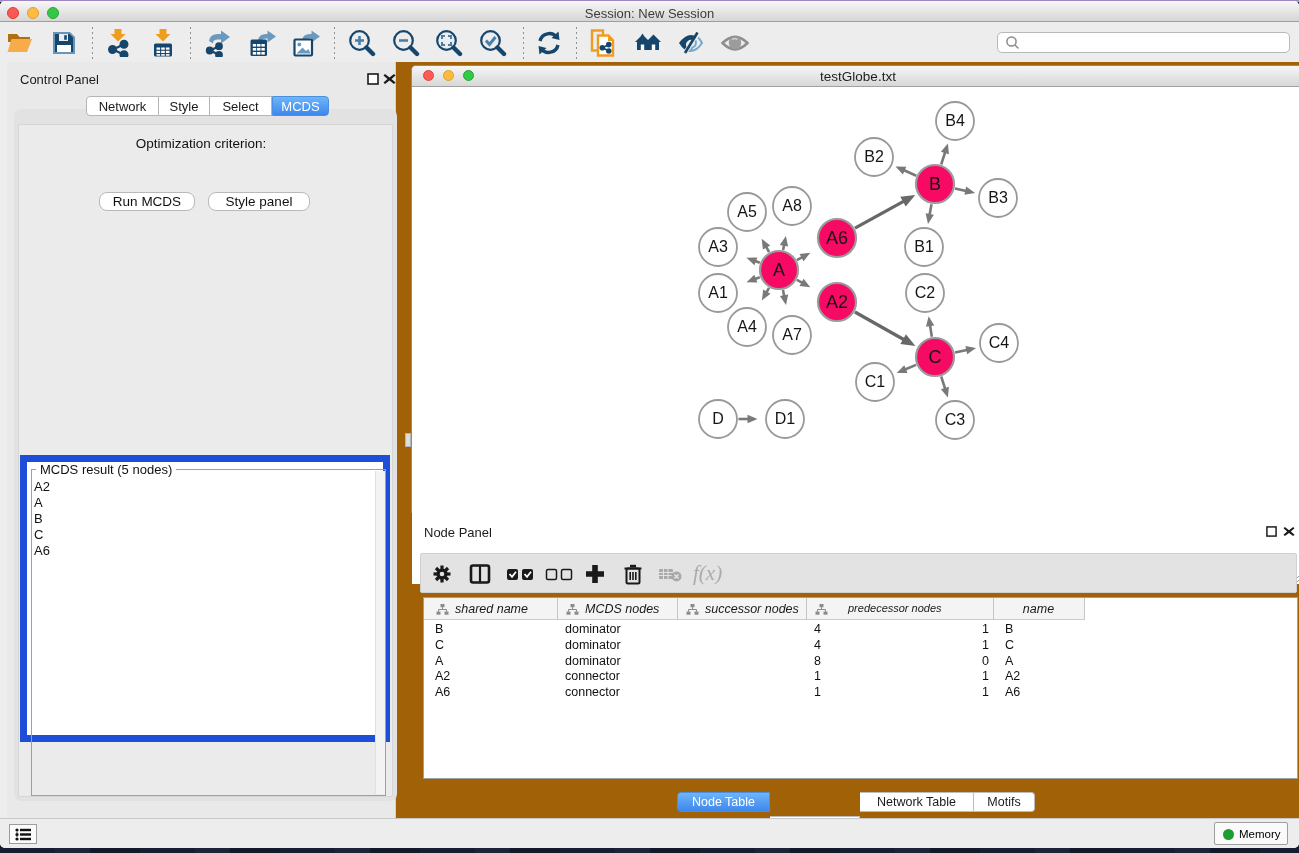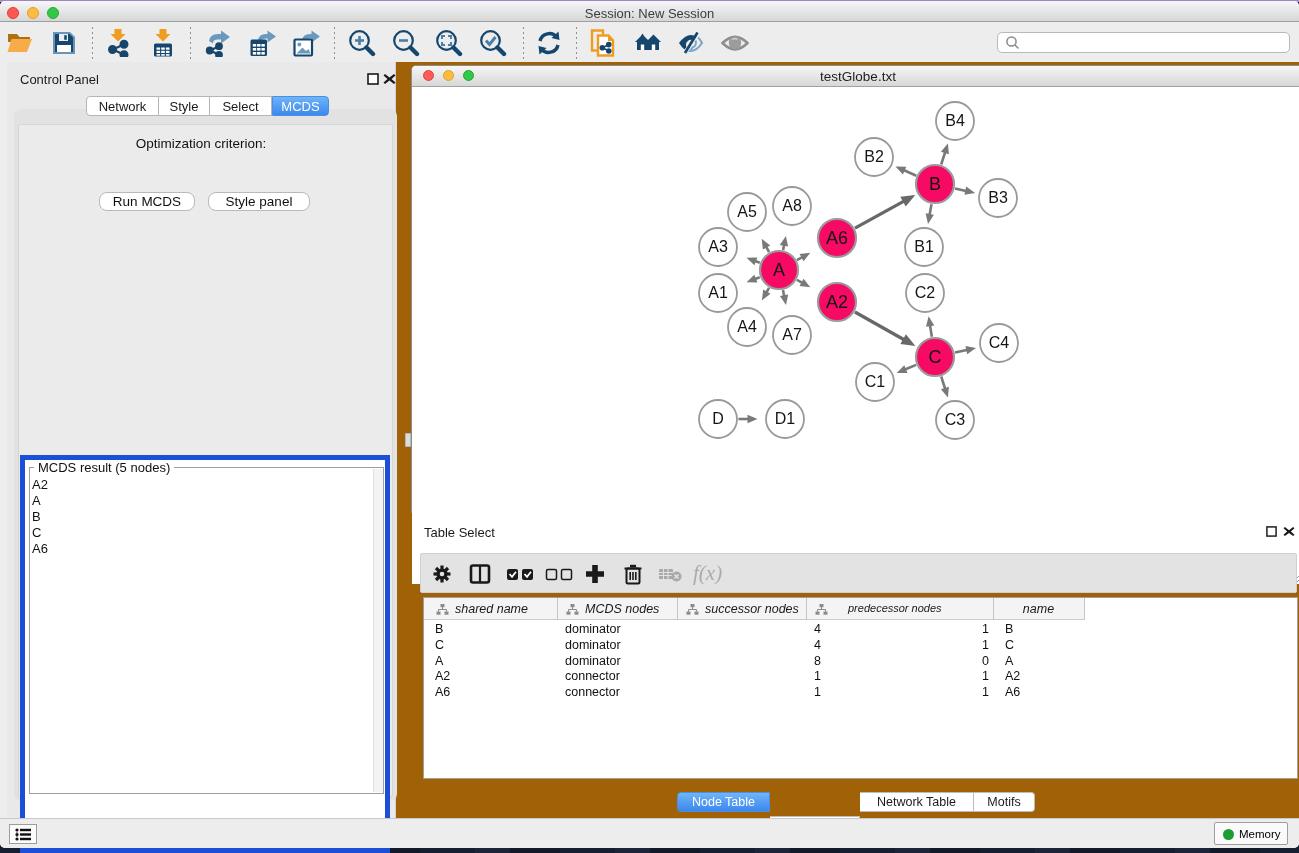--- a/index.html
+++ b/index.html
@@ -57,21 +57,21 @@
 #tp-toolbar { position:absolute; left:413px; top:491px; width:877px; height:40px; background:#e3e3e3;
   border:1px solid #cfcfcf; border-radius:2px; }
 .tpi { position:absolute; top:9px; }
 #tp-table { position:absolute; left:416px; top:535px; width:875px; height:182px; background:#fff; border:1px solid #9e9e9e; }
 #tp-header { position:absolute; left:0; top:0; width:660px; height:22px; background:#f4f4f4; border-bottom:1px solid #cccccc;font-style:italic; }
 .trow { position:absolute; left:0; width:873px; height:16px; font-size:12.5px; color:#111; }
 .trow span { position:absolute; top:0; }
 .btab { position:absolute; top:730px; height:20px; background:#fff; border:1px solid #bcbcbc; font-size:12.5px;
   color:#1a1a1a; text-align:center; line-height:19px; }
 .btab.sel { background:linear-gradient(#6fb5f8,#3c87ee); color:#fff; border-color:#4c8fe0; }
-#mcds-white { position:absolute; left:13px; top:393px; width:370px; height:398px; background:#fff; border:5px solid #1d4ed8; }
+#mcds-white { position:absolute; left:13px; top:393px; width:370px; height:287px; background:#fff; border:7px solid #1d4ed8; }
 #mcds-etch { position:absolute; left:4px; top:7px; width:355px; height:327px; border:1px solid #9f9f9f; }
 #mcds-lab { position:absolute; left:9px; top:0px; background:#fff; padding:0 4px; font-size:13px; color:#111; }
 #mcds-scroll { position:absolute; left:348px; top:9px; width:10px; height:323px; background:#f3f3f3; border-left:1px solid #e0e0e0; }
 .mcds-item { position:absolute; left:7px; font-size:13px; color:#111; }
 
 </style>
 </head>
 <body>
 <div id="wallpaper-top"></div>
 <div id="wallpaper-bot"></div>
@@ -350,21 +350,21 @@
 </svg>
   <svg style="position:absolute;right:1px;bottom:1px;" width="12" height="12" viewBox="0 0 12 12">
     <g stroke="#9a9a9a" stroke-width="1">
             <line x1="12" y1="1" x2="1" y2="12"></line>
             <line x1="12" y1="5" x2="5" y2="12"></line>
             <line x1="12" y1="9" x2="9" y2="12"></line>
           </g>
         </svg>
  </div>
 </div>
-<div id="tp-title">Table Select</div>
+<div id="tp-title">Node Panel</div>
 <svg class="dockbtns" style="left:1259px;top:464px;" width="11" height="11" viewBox="0 0 12 12">
   <rect x="1" y="1" width="10" height="10" fill="#fff" stroke="#1a1a1a" stroke-width="1.6"></rect>
     </svg>
 <svg class="dockbtns" style="left:1276px;top:464px;" width="12" height="11" viewBox="0 0 13 12">
   <path d="M2,1 L6.5,4.5 L11,1 L12.5,2.5 L8.5,6 L12.5,9.5 L11,11 L6.5,7.5 L2,11 L0.5,9.5 L4.5,6 L0.5,2.5 z" fill="#1a1a1a"></path>
     </svg>
 <div id="tp-toolbar">
       <svg class="tpi" style="left:10px;" width="22" height="22" viewBox="0 0 22 22">
  <g fill="#1a1a1a">
           <circle cx="11" cy="11" r="5.6"></circle>

